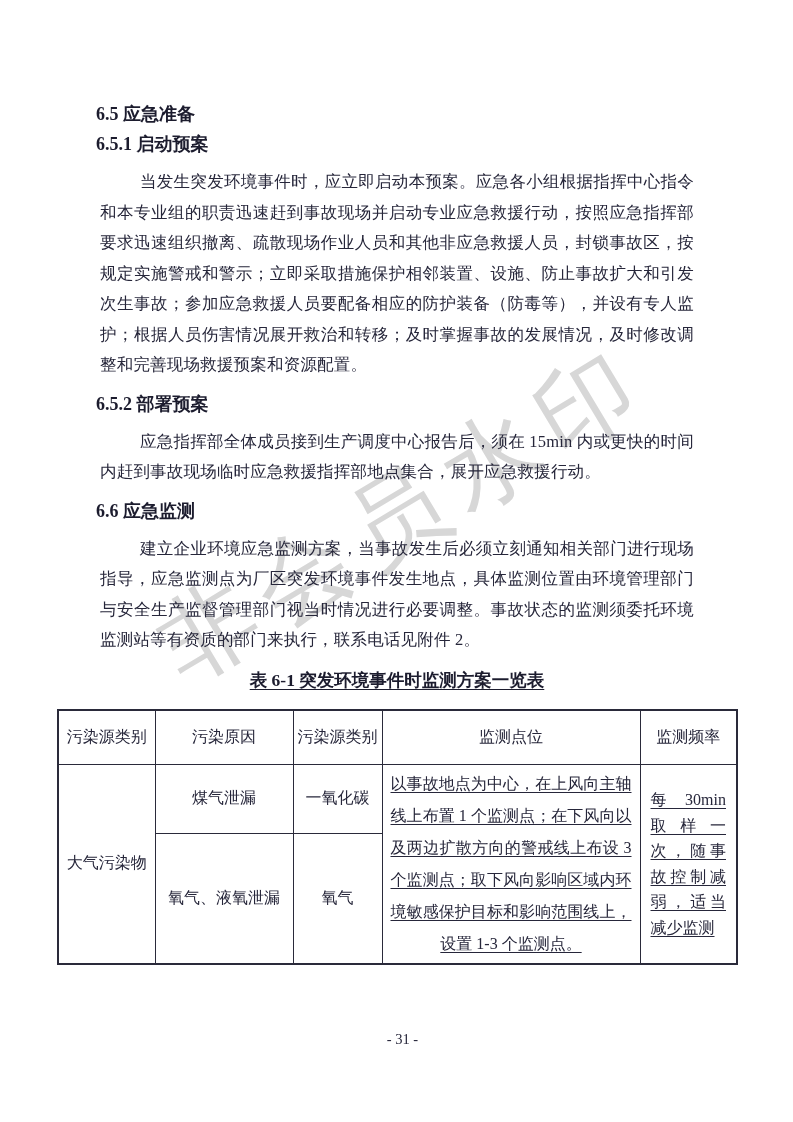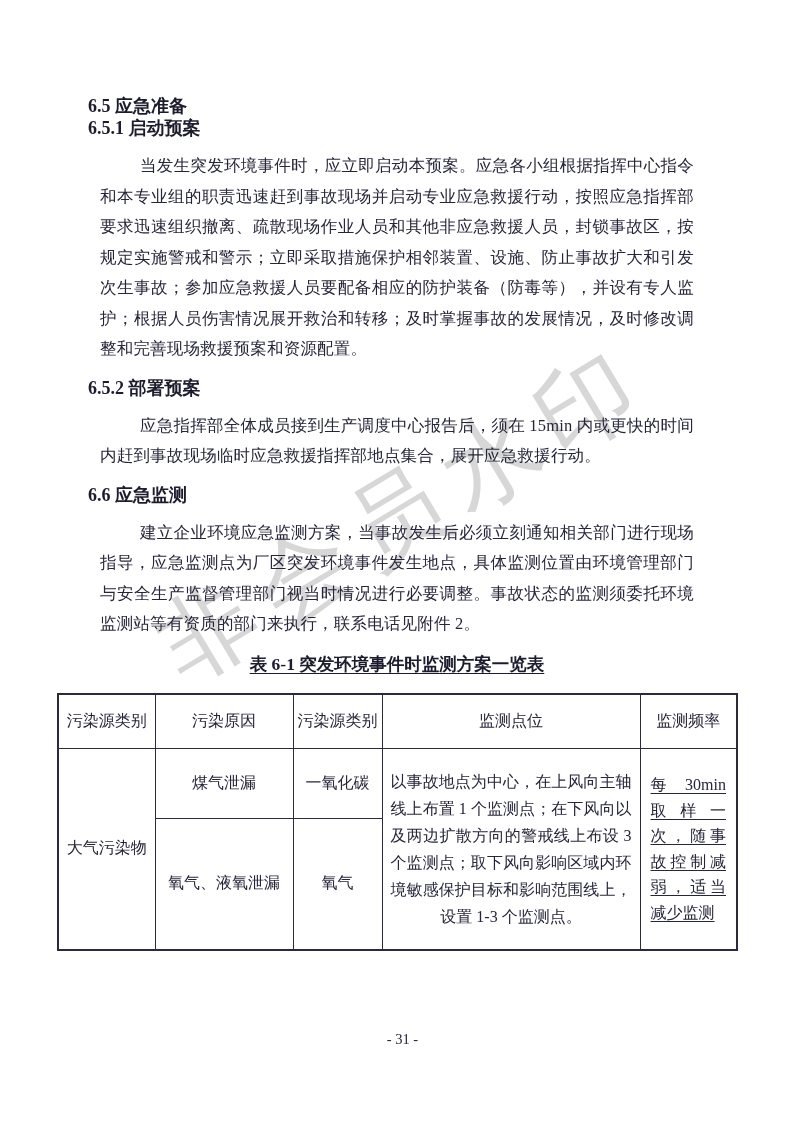--- a/index.html
+++ b/index.html
@@ -36,21 +36,21 @@
     left: 88px;
     top: 95px;
     width: 618px;
     z-index: 1;
   }
 
   h2.sec, h3.sec {
     font-size: 18px;
     font-weight: bold;
     color: #1c1c2e;
-    margin: 0;
+    margin: 8px;
     line-height: 22px;
   }
   .h65  { margin-bottom: 18px; }
   .h651 { margin-bottom: 12px; }
   .h652 { margin-top: 11px; margin-bottom: 9px; }
   .h66  { margin-top: 10px; margin-bottom: 9px; }
 
   p.body-para {
     margin: 12px;
     font-size: 16.5px;
@@ -87,22 +87,23 @@
     padding: 16px 4px;
     color: #26263a;
   }
   .doc-table th { height: 27px; }
   .doc-table td.r1 { height: 25px; }
   .doc-table td.r2 { height: 100px; font-family: Liberation Serif, serif; }
 
   .doc-table td.points {
     text-align: justify;
     text-align-last: center;
-    line-height: 27px;
-    padding: 19px 8px;
+    line-height: 32px;
+    padding: 3px 8px;
+    text-decoration: underline;
     text-underline-offset: 3px;
   }
   .doc-table td.freq {
     text-align: justify;
     line-height: 25.5px;
     padding: 3px 10px;
     text-decoration: underline;
     text-underline-offset: 3px;
   }
 

